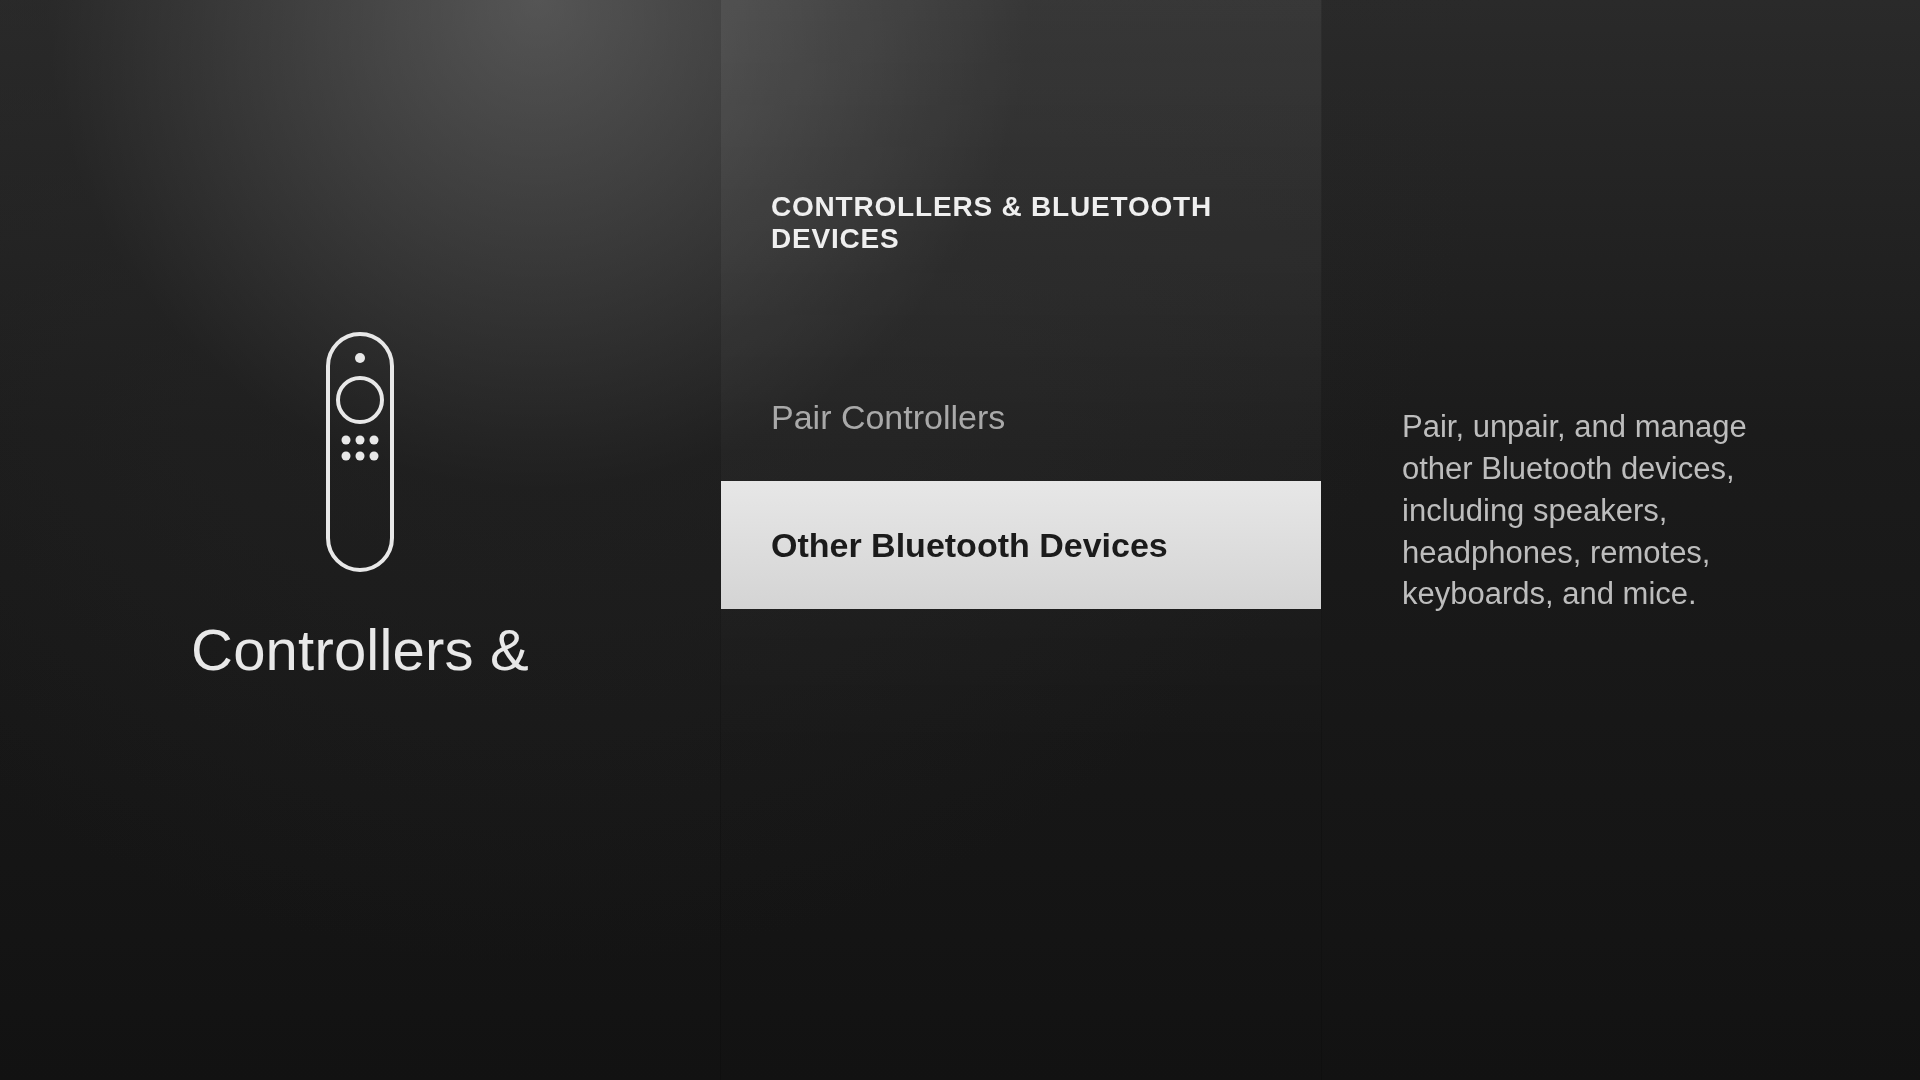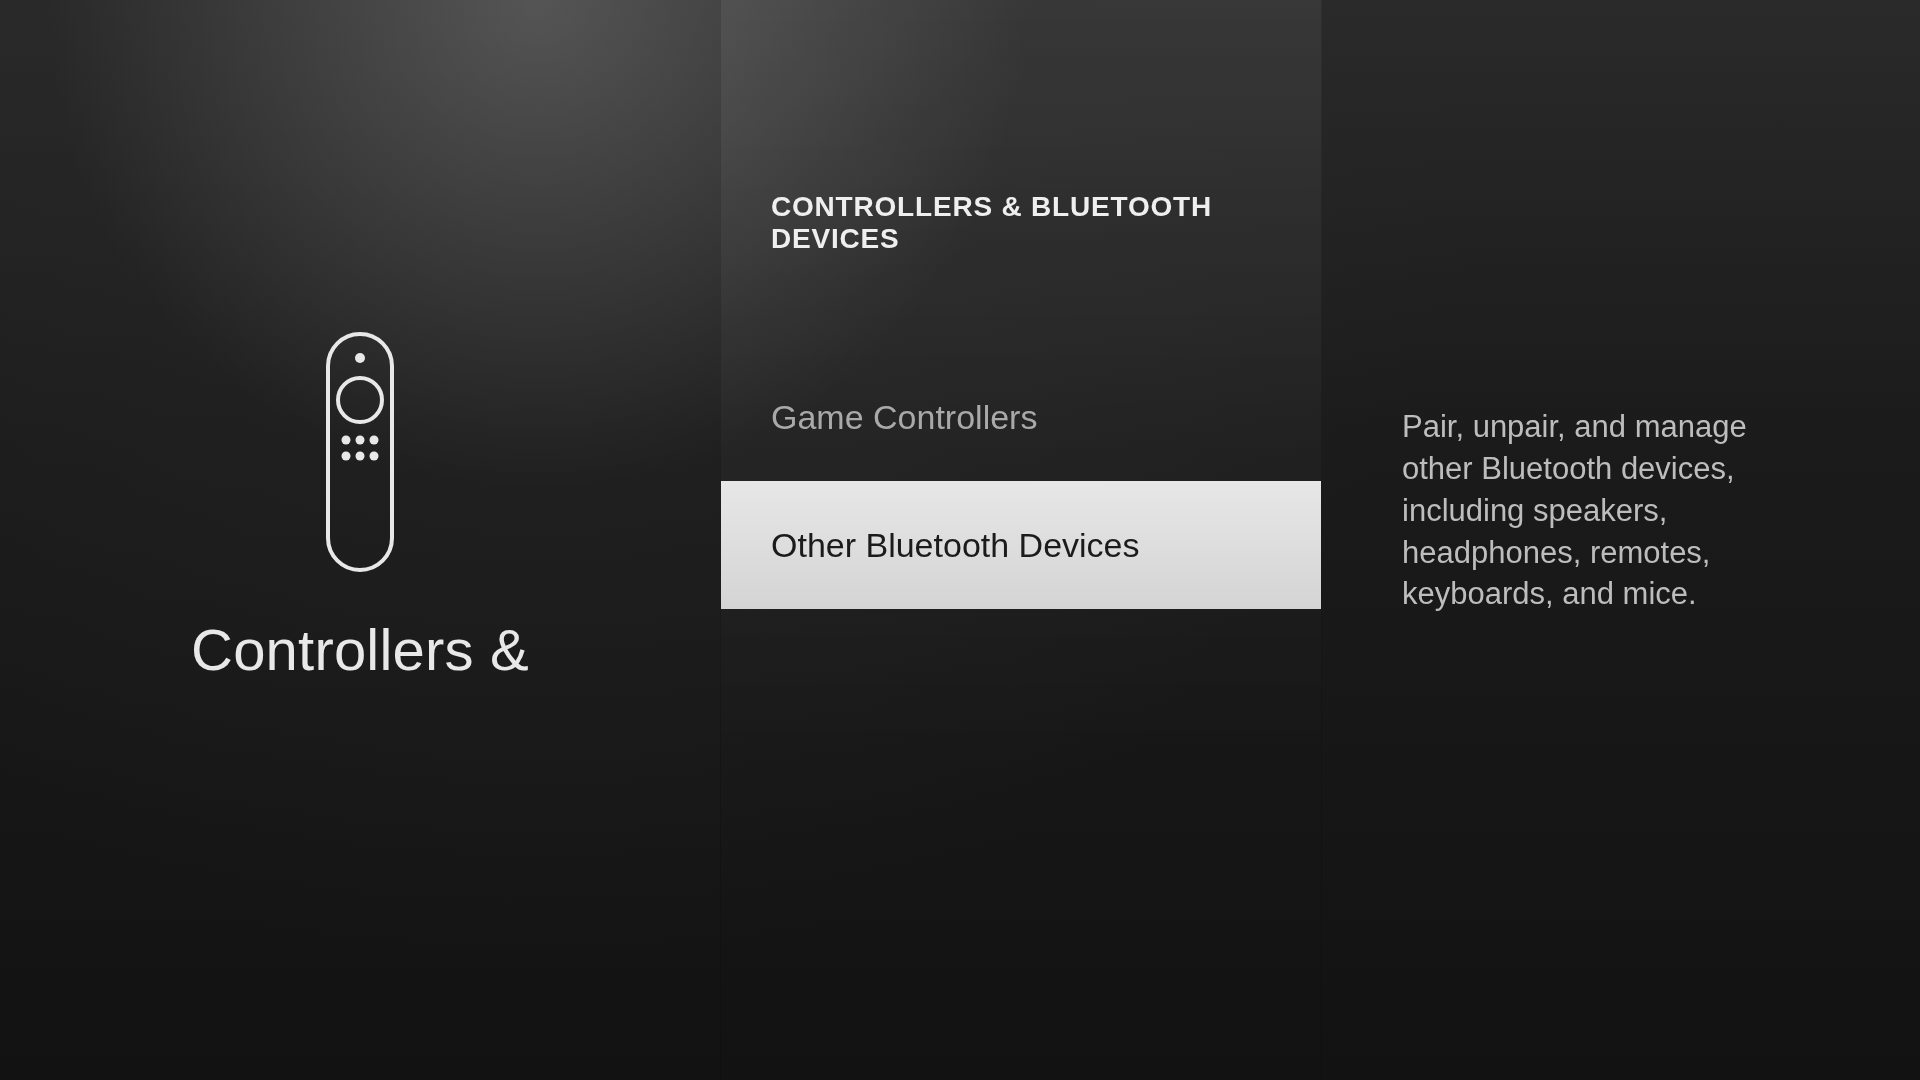--- a/index.html
+++ b/index.html
@@ -70,21 +70,21 @@
     align-items: center;
     padding: 0 50px;
     font-size: 34px;
     font-weight: 500;
     color: #a9a9a9;
     cursor: pointer;
   }
   .menu-item.selected {
     background: linear-gradient(180deg, #e7e7e7 0%, #d4d4d4 100%);
     color: #1b1b1b;
-    font-weight: 400;
+    font-weight: 700;
   }
 
   
   .right-panel {
     flex: 1;
     height: 100%;
     padding: 406px 120px 4px 80px;
   }
   .description {
     font-size: 31px;
@@ -116,21 +116,21 @@
     </div>
     <div class="category-title">
       <span>Controllers &amp;</span><br>
     </div>
   </div>
 
   <div class="mid-panel">
     <div class="mid-heading">CONTROLLERS &amp; BLUETOOTH DEVICES</div>
     <div class="menu-list">
       <div class="menu-item">
-        <span>Game Controllers</span>
+        <span>Pair Controllers</span>
       </div>
       <div class="menu-item selected">
         <span>Other Bluetooth Devices</span>
       </div>
     </div>
   </div>
 
   <div class="right-panel">
     <div class="description">Pair, unpair, and manage other Bluetooth devices, including speakers, headphones, remotes, keyboards, and mice.</div>
   </div>

